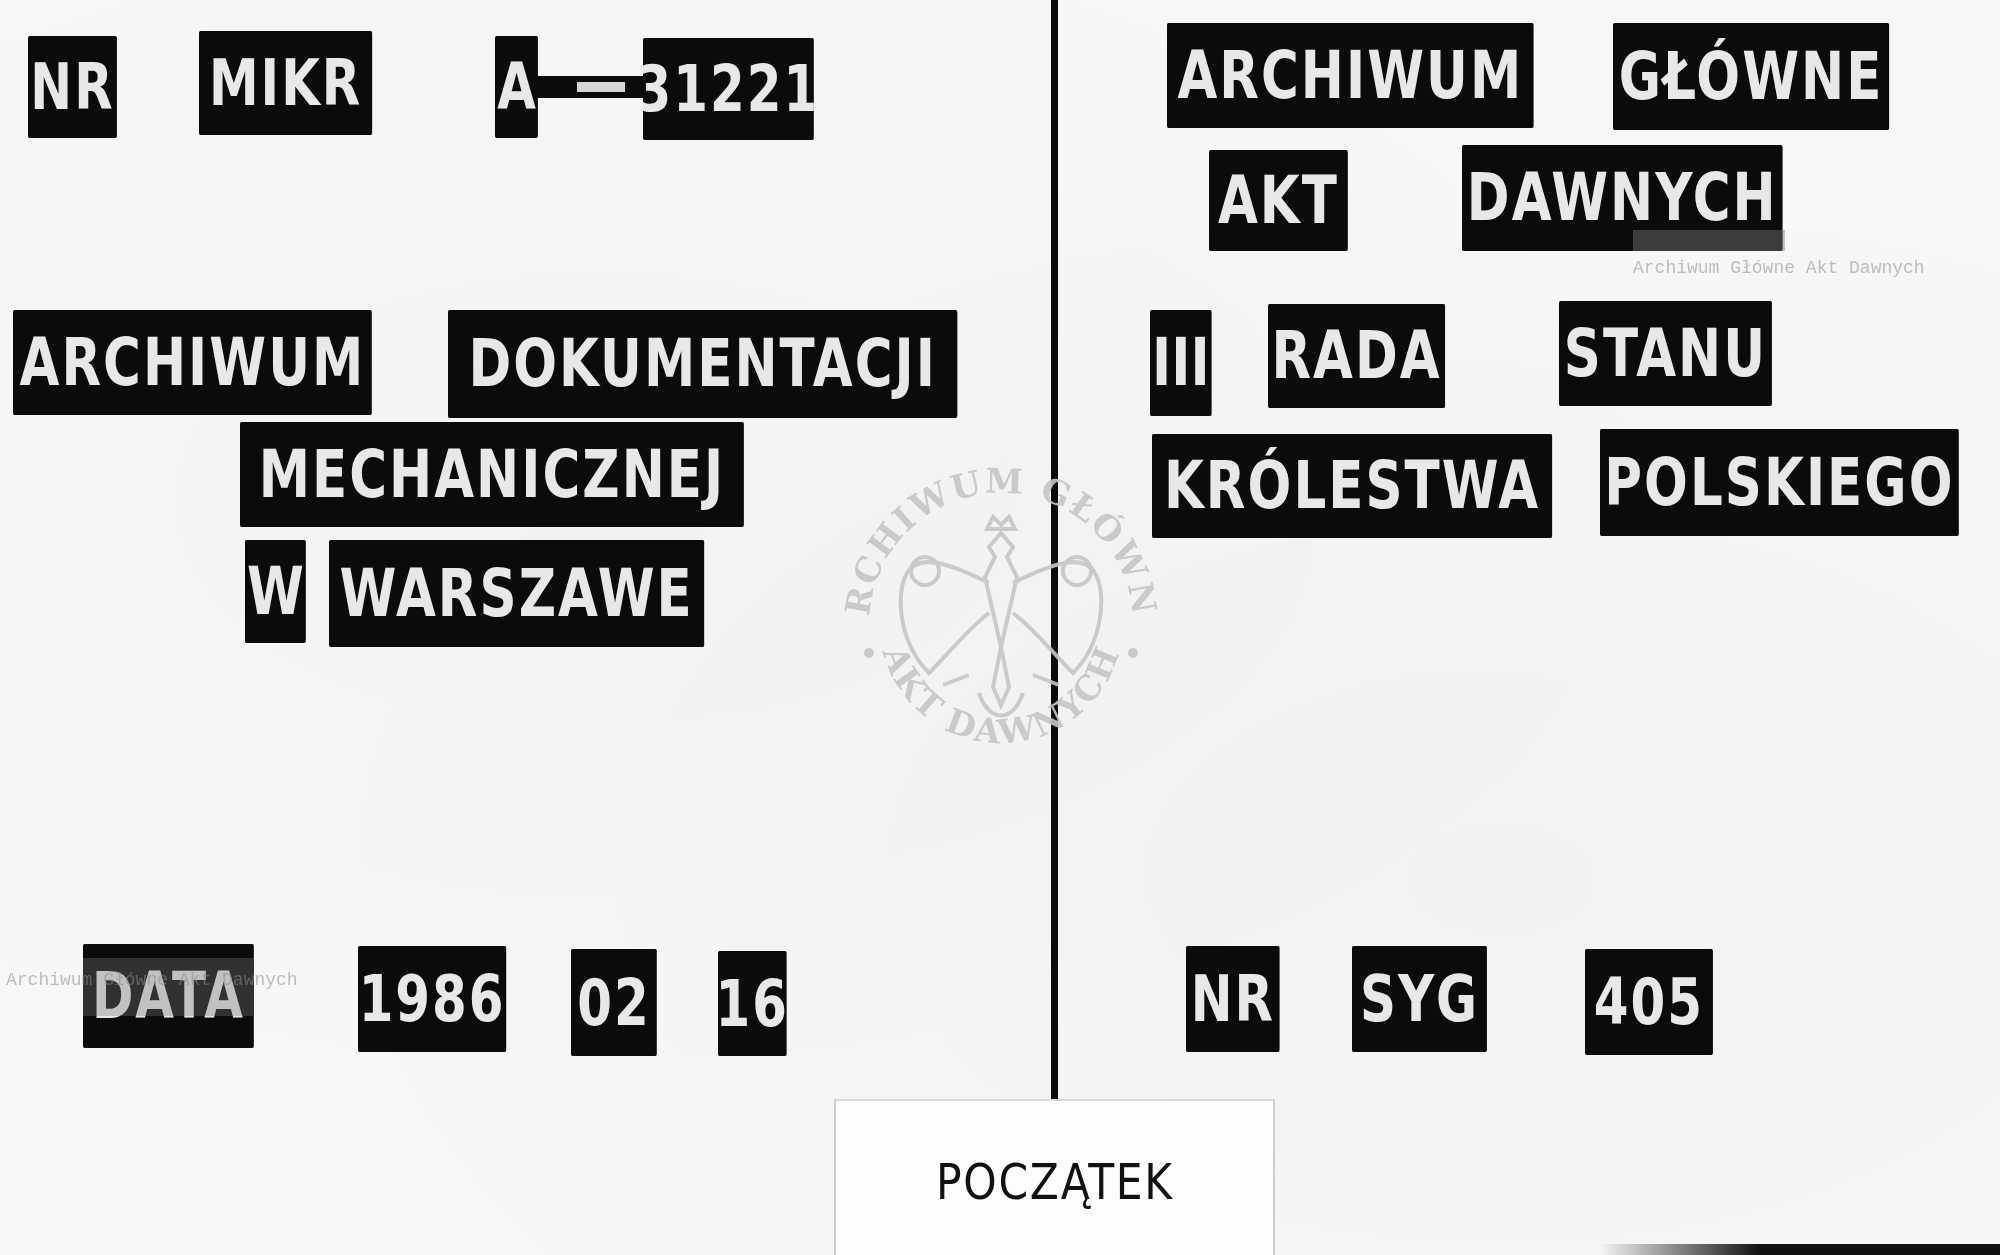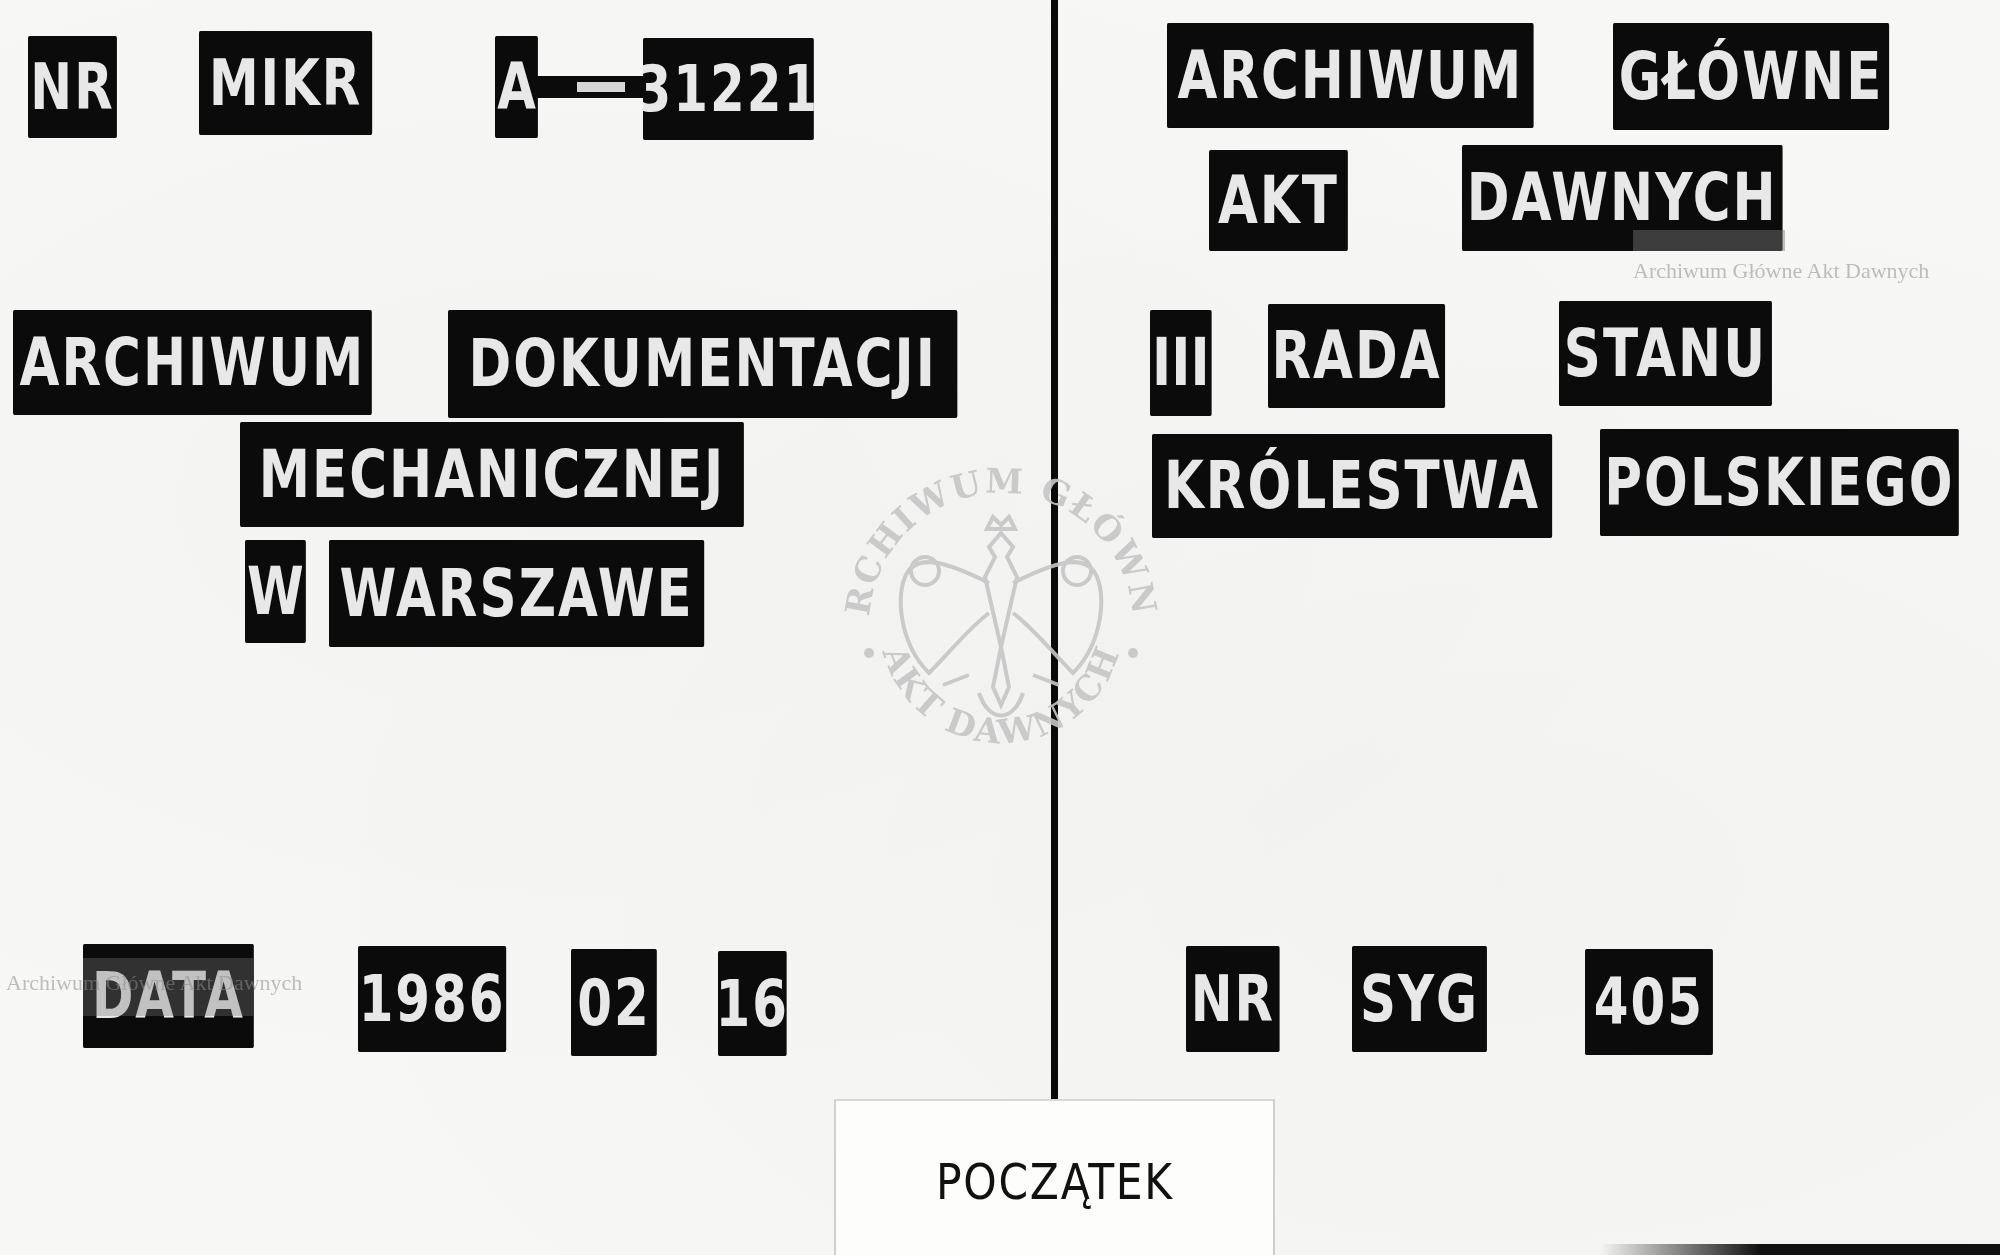--- a/index.html
+++ b/index.html
@@ -27,21 +27,21 @@
     .divider {
       position: absolute; left: 1051px; top: 0; width: 7px; height: 1100px;
       background: #0a0a0a;
     }
     .seal {
       position: absolute; left: 829px; top: 453px; width: 344px; height: 344px;
       opacity: 0.9;
     }
     .wm-text {
       position: absolute; color: rgba(140,140,140,0.55);
-      font-family: Liberation Serif, serif; font-size: 22px; white-space: nowrap;
+      font-family: Liberation Mono, monospace; font-size: 18px; white-space: nowrap;
     }
     .card {
       position: absolute; left: 834px; top: 1099px; width: 441px; height: 170px;
       background: #fdfdfc; border-left: 2px solid #cfcfcf; border-right: 2px solid #cfcfcf;
       border-top: 2px solid #d8d8d8; box-sizing: border-box;
       display: flex; align-items: flex-start; justify-content: center;
     }
     .card-text {
       margin-top: 52px; font-family: "DejaVu Sans", sans-serif; font-size: 50px;
       color: #111; letter-spacing: 2px; transform: scaleX(0.85);

